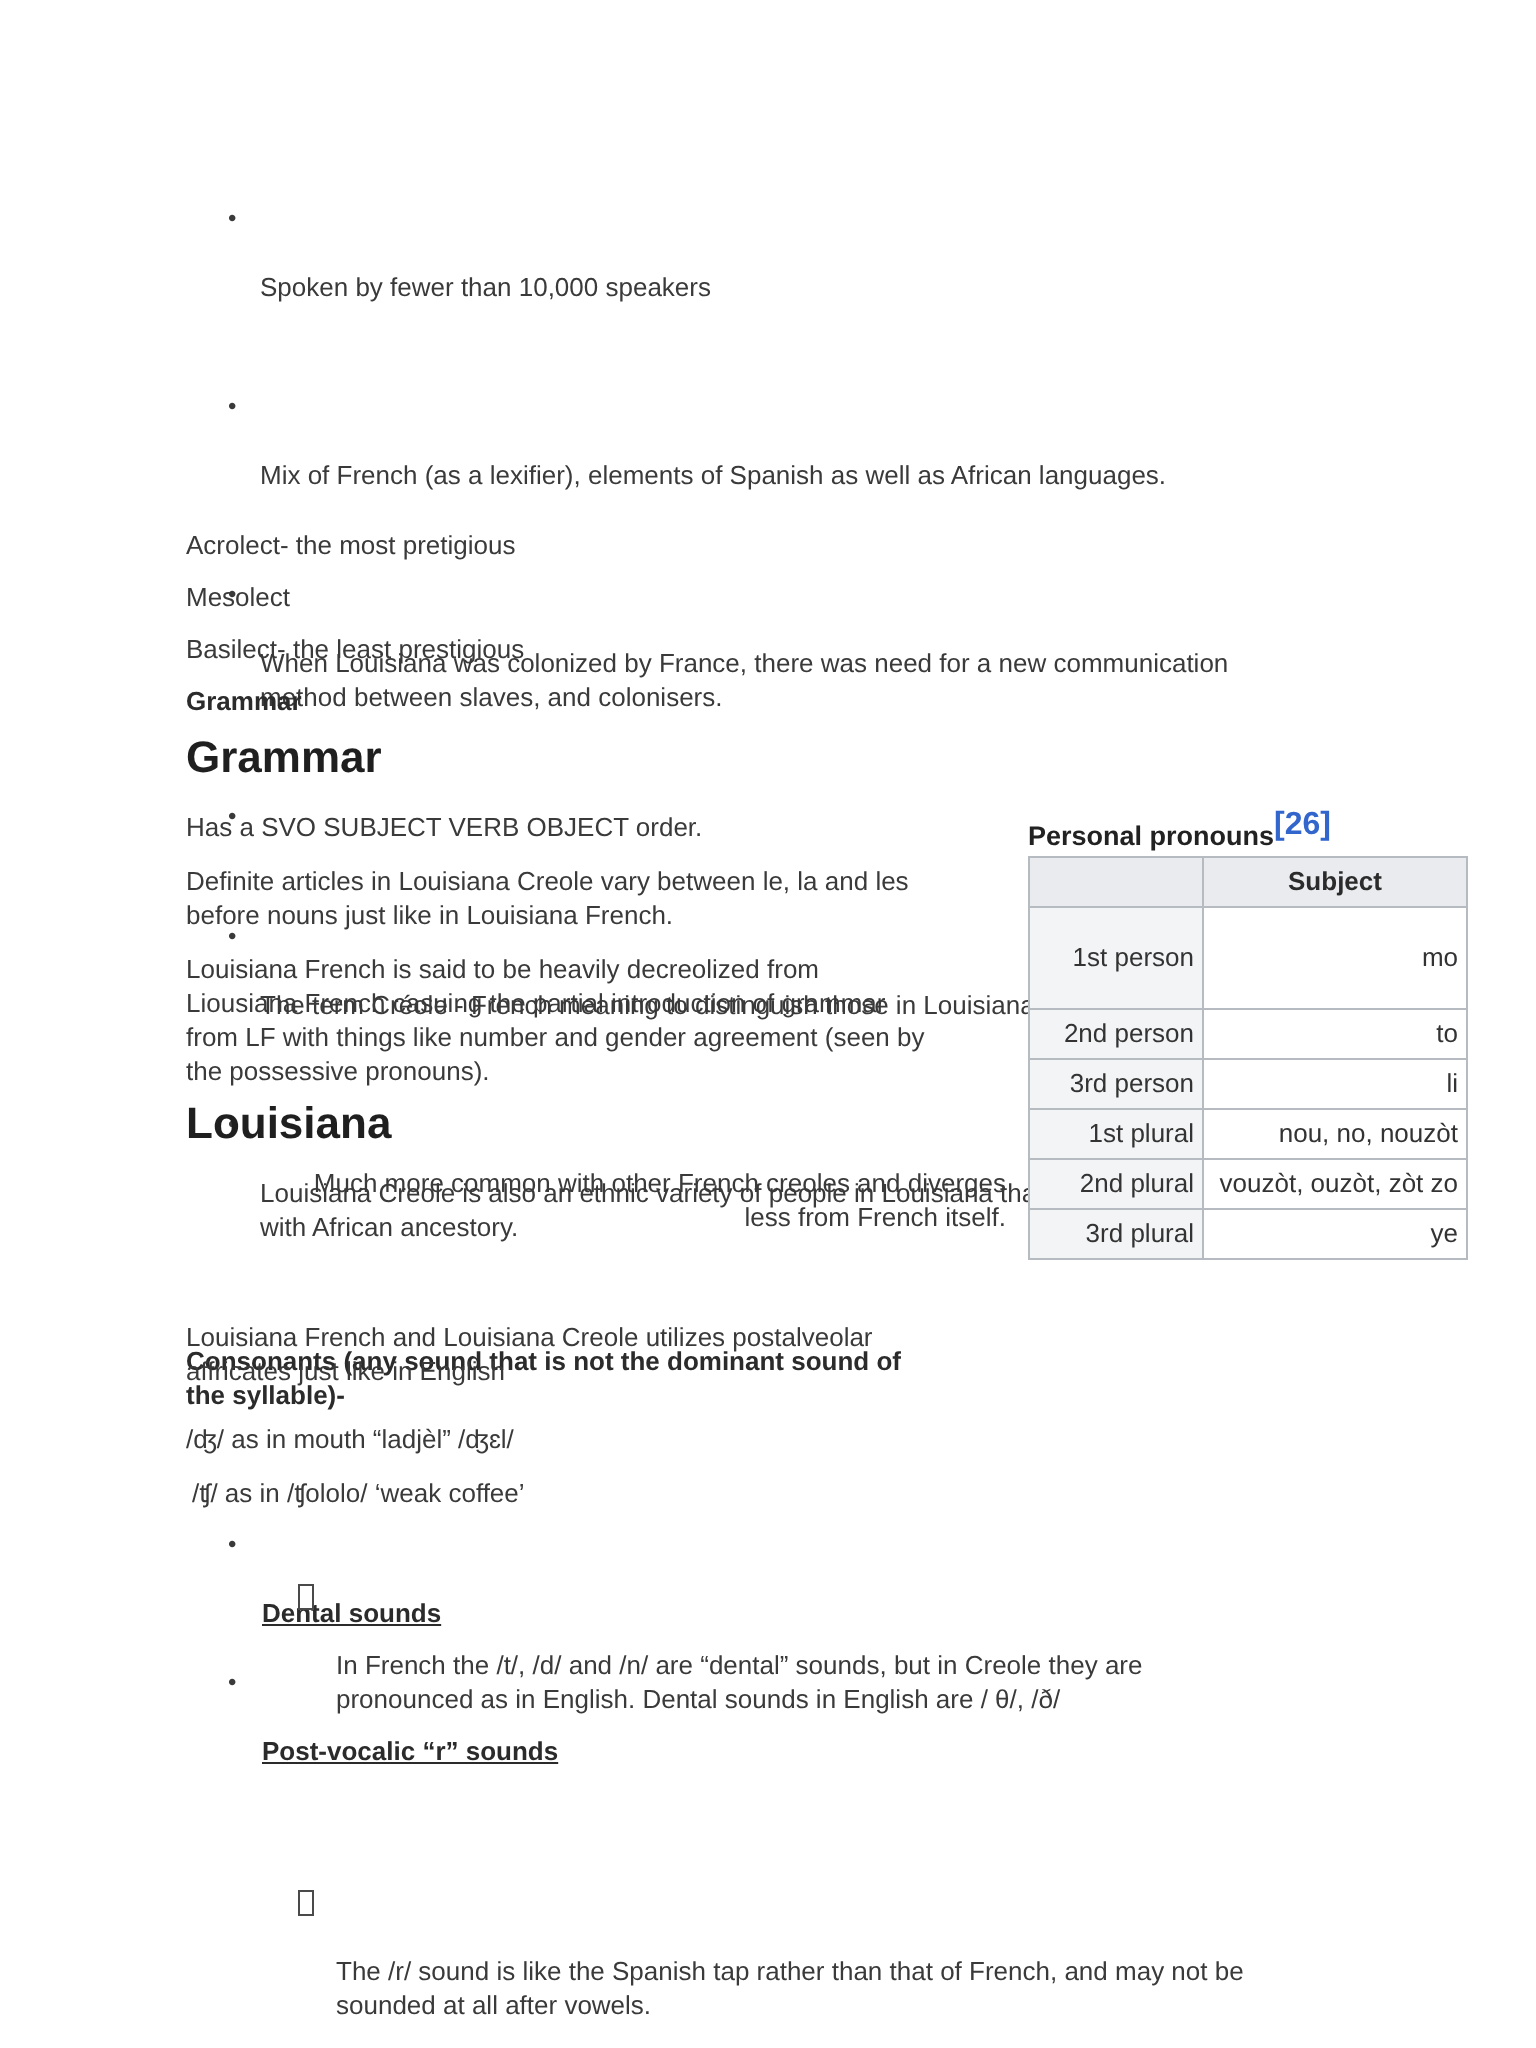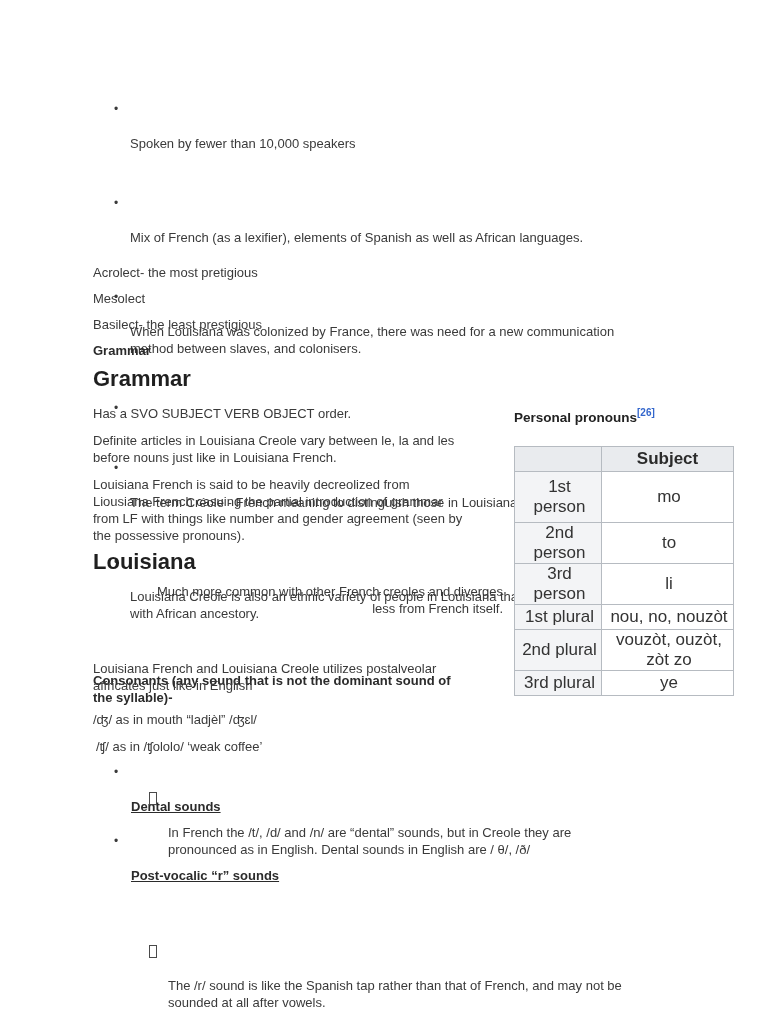--- a/index.html
+++ b/index.html
@@ -18,23 +18,23 @@
   .bitem{position:relative;margin-bottom:9px;}
   .bmark{position:absolute;left:21px;top:0;font-size:12px;line-height:17px;color:#3a3a3a;}
   .btext{margin-left:37px;}
   
   .phon-label{font-weight:bold;text-decoration:underline;color:#2b2b2b;}
   .subitem{position:relative;}
   .tofu{position:absolute;left:56px;top:2px;width:6px;height:11px;border:1px solid #4a4a4a;background:#fff;}
   .subtext{margin-left:75px;width:505px;}
   
   .tbl-title{font-size:13.5px;line-height:18px;font-weight:bold;color:#222;}
-  .tbl-title sup{font-size:10px;color:#3366cc;}
-  table.pron{border-collapse:collapse;margin-top:19px;font-size:17px;color:#333;table-layout:fixed;}
-  table.pron th,table.pron td{border:1px solid #b6bbc1;padding:0 4px 0 7px;text-align:center;vertical-align:middle;}
+  .tbl-title sup{font-size:16px;color:#3366cc;}
+  table.pron{border-collapse:collapse;font-size:13px;color:#333;table-layout:fixed;}
+  table.pron th,table.pron td{border:1px solid #b6bbc1;padding:0 4px 0 7px;text-align:right;vertical-align:middle;}
   table.pron th{background:#e9ebee;height:24px;font-weight:bold;color:#2b2b2b;}
   table.pron th.subj{text-align:center;padding:0;}
   table.pron td.lbl{background:#f3f4f6;}
   table.pron td.val{background:#ffffff;}
   table.pron tr.tall td{height:50px;}
   table.pron tr.norm td{height:24px;}
   .c1{width:75px;}
   .c2{width:131px;}
 </style>
 </head>

